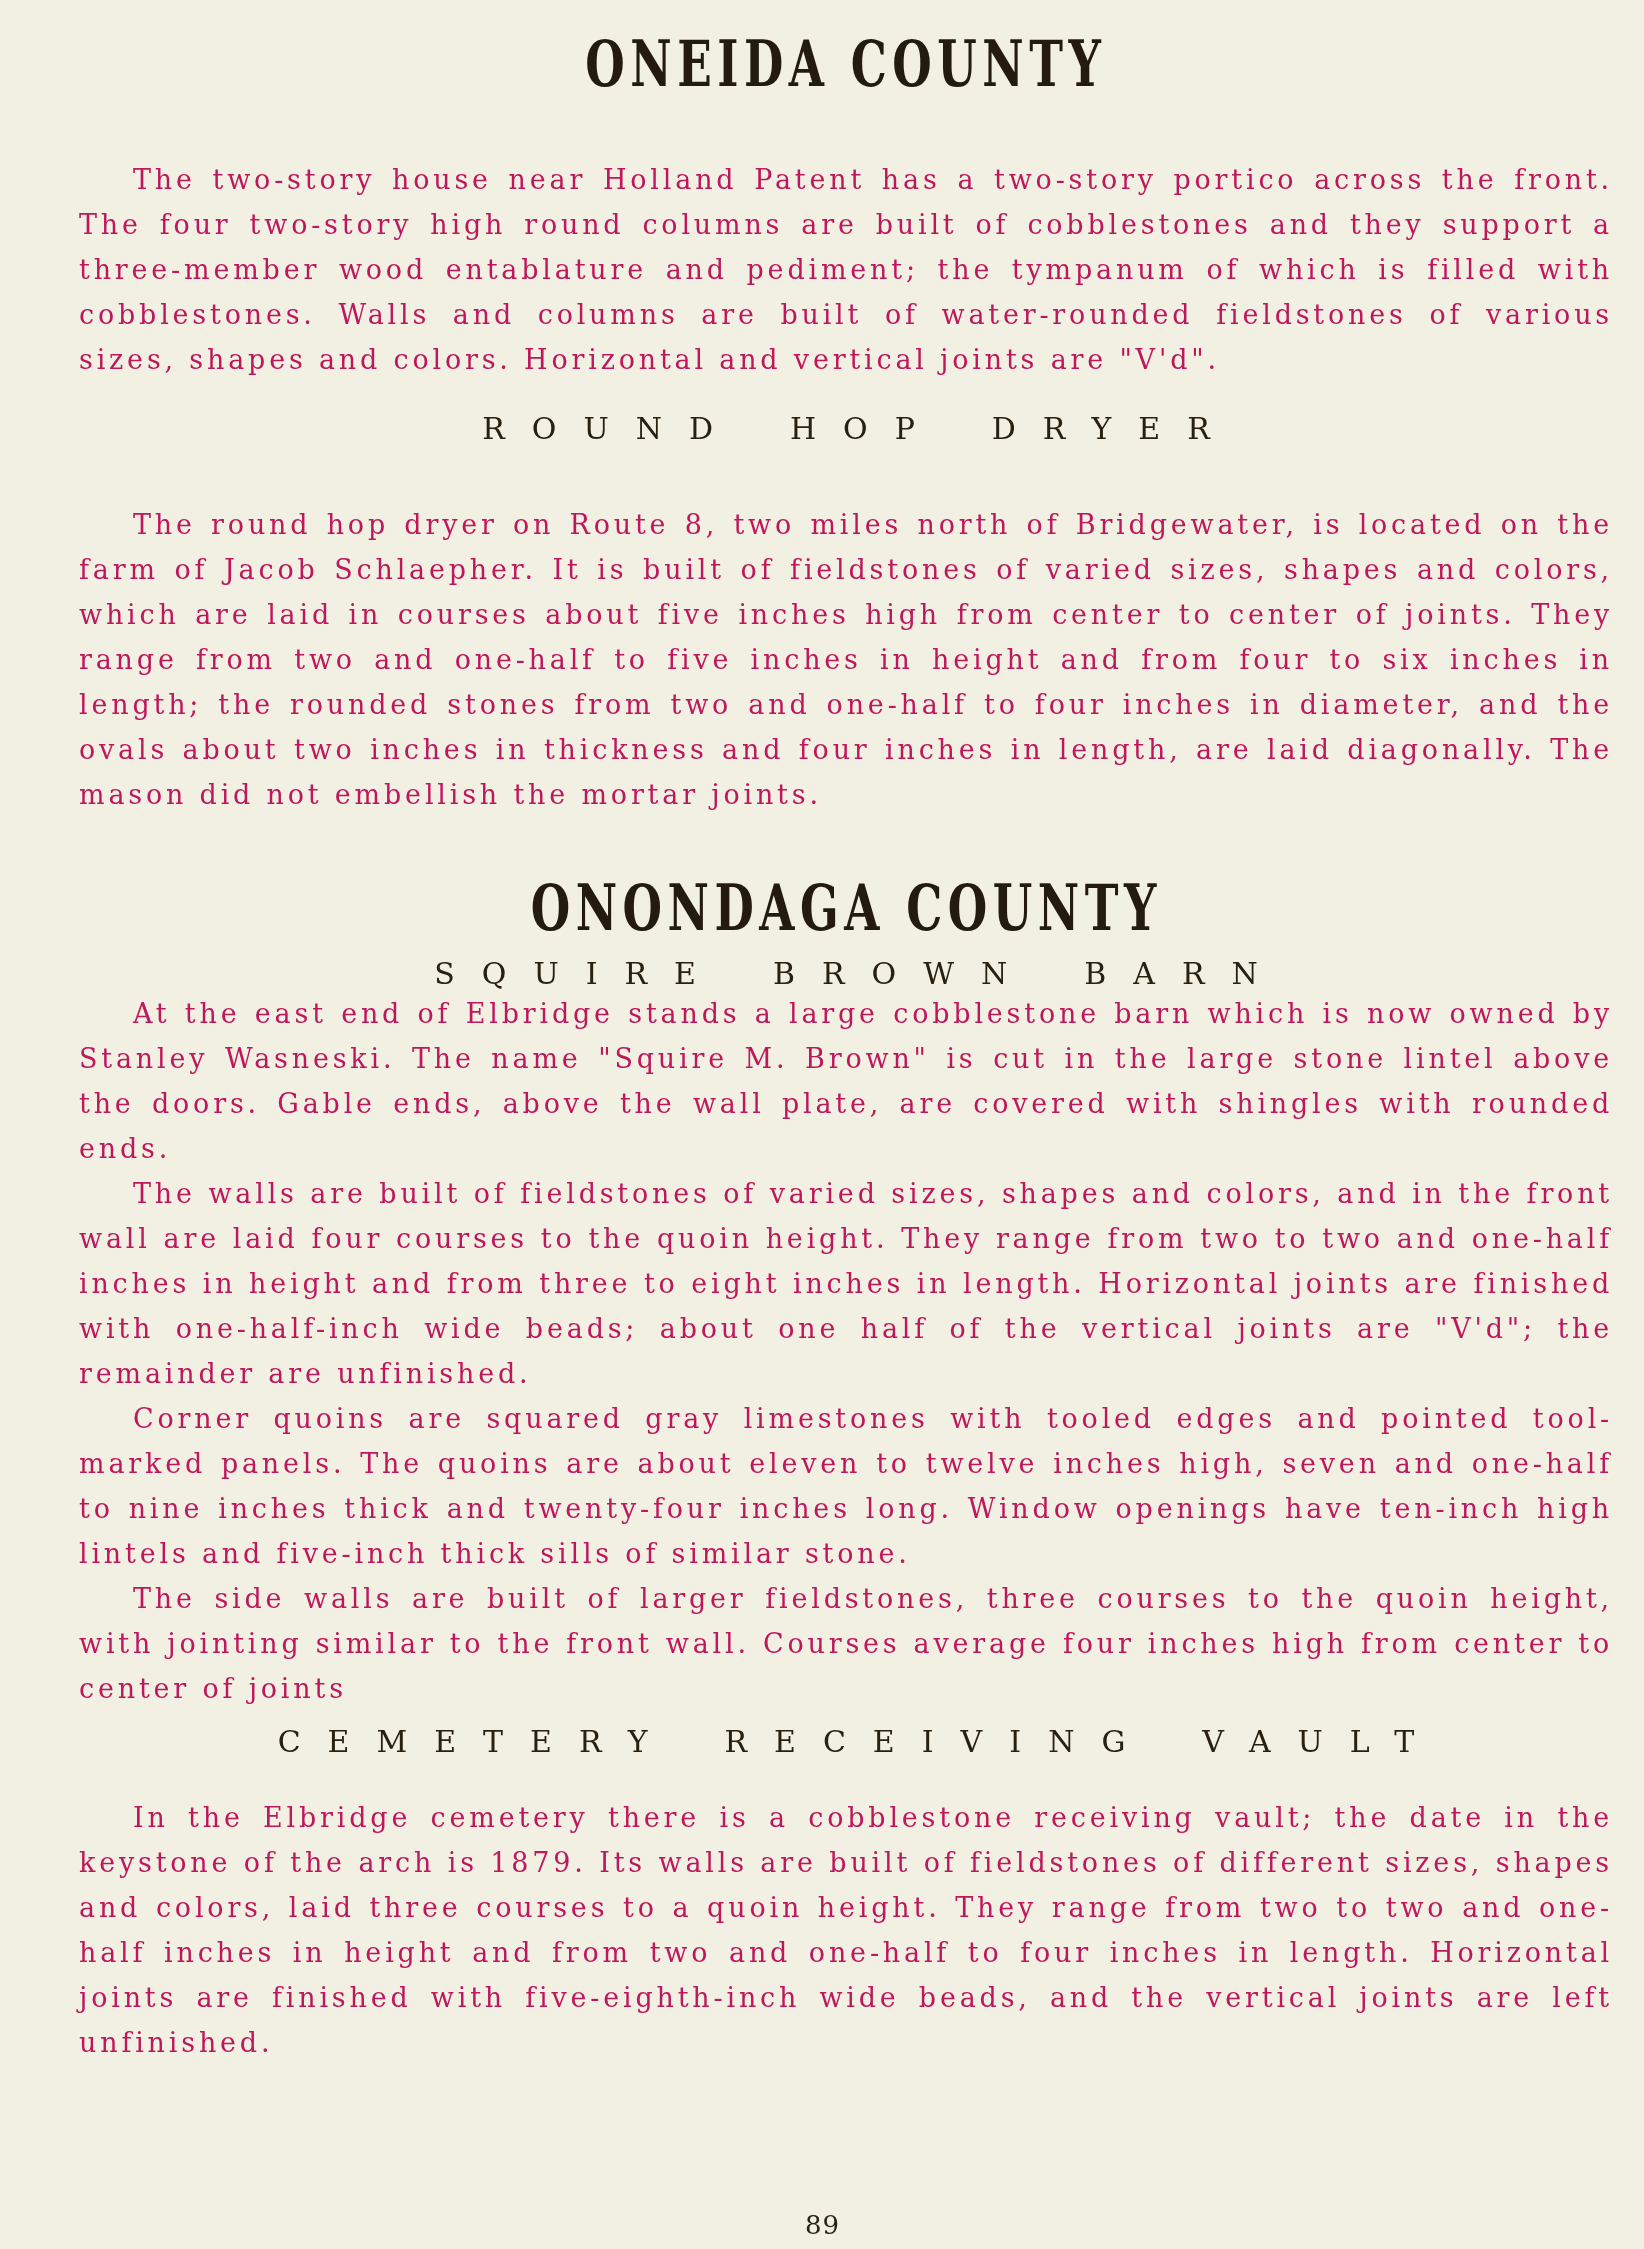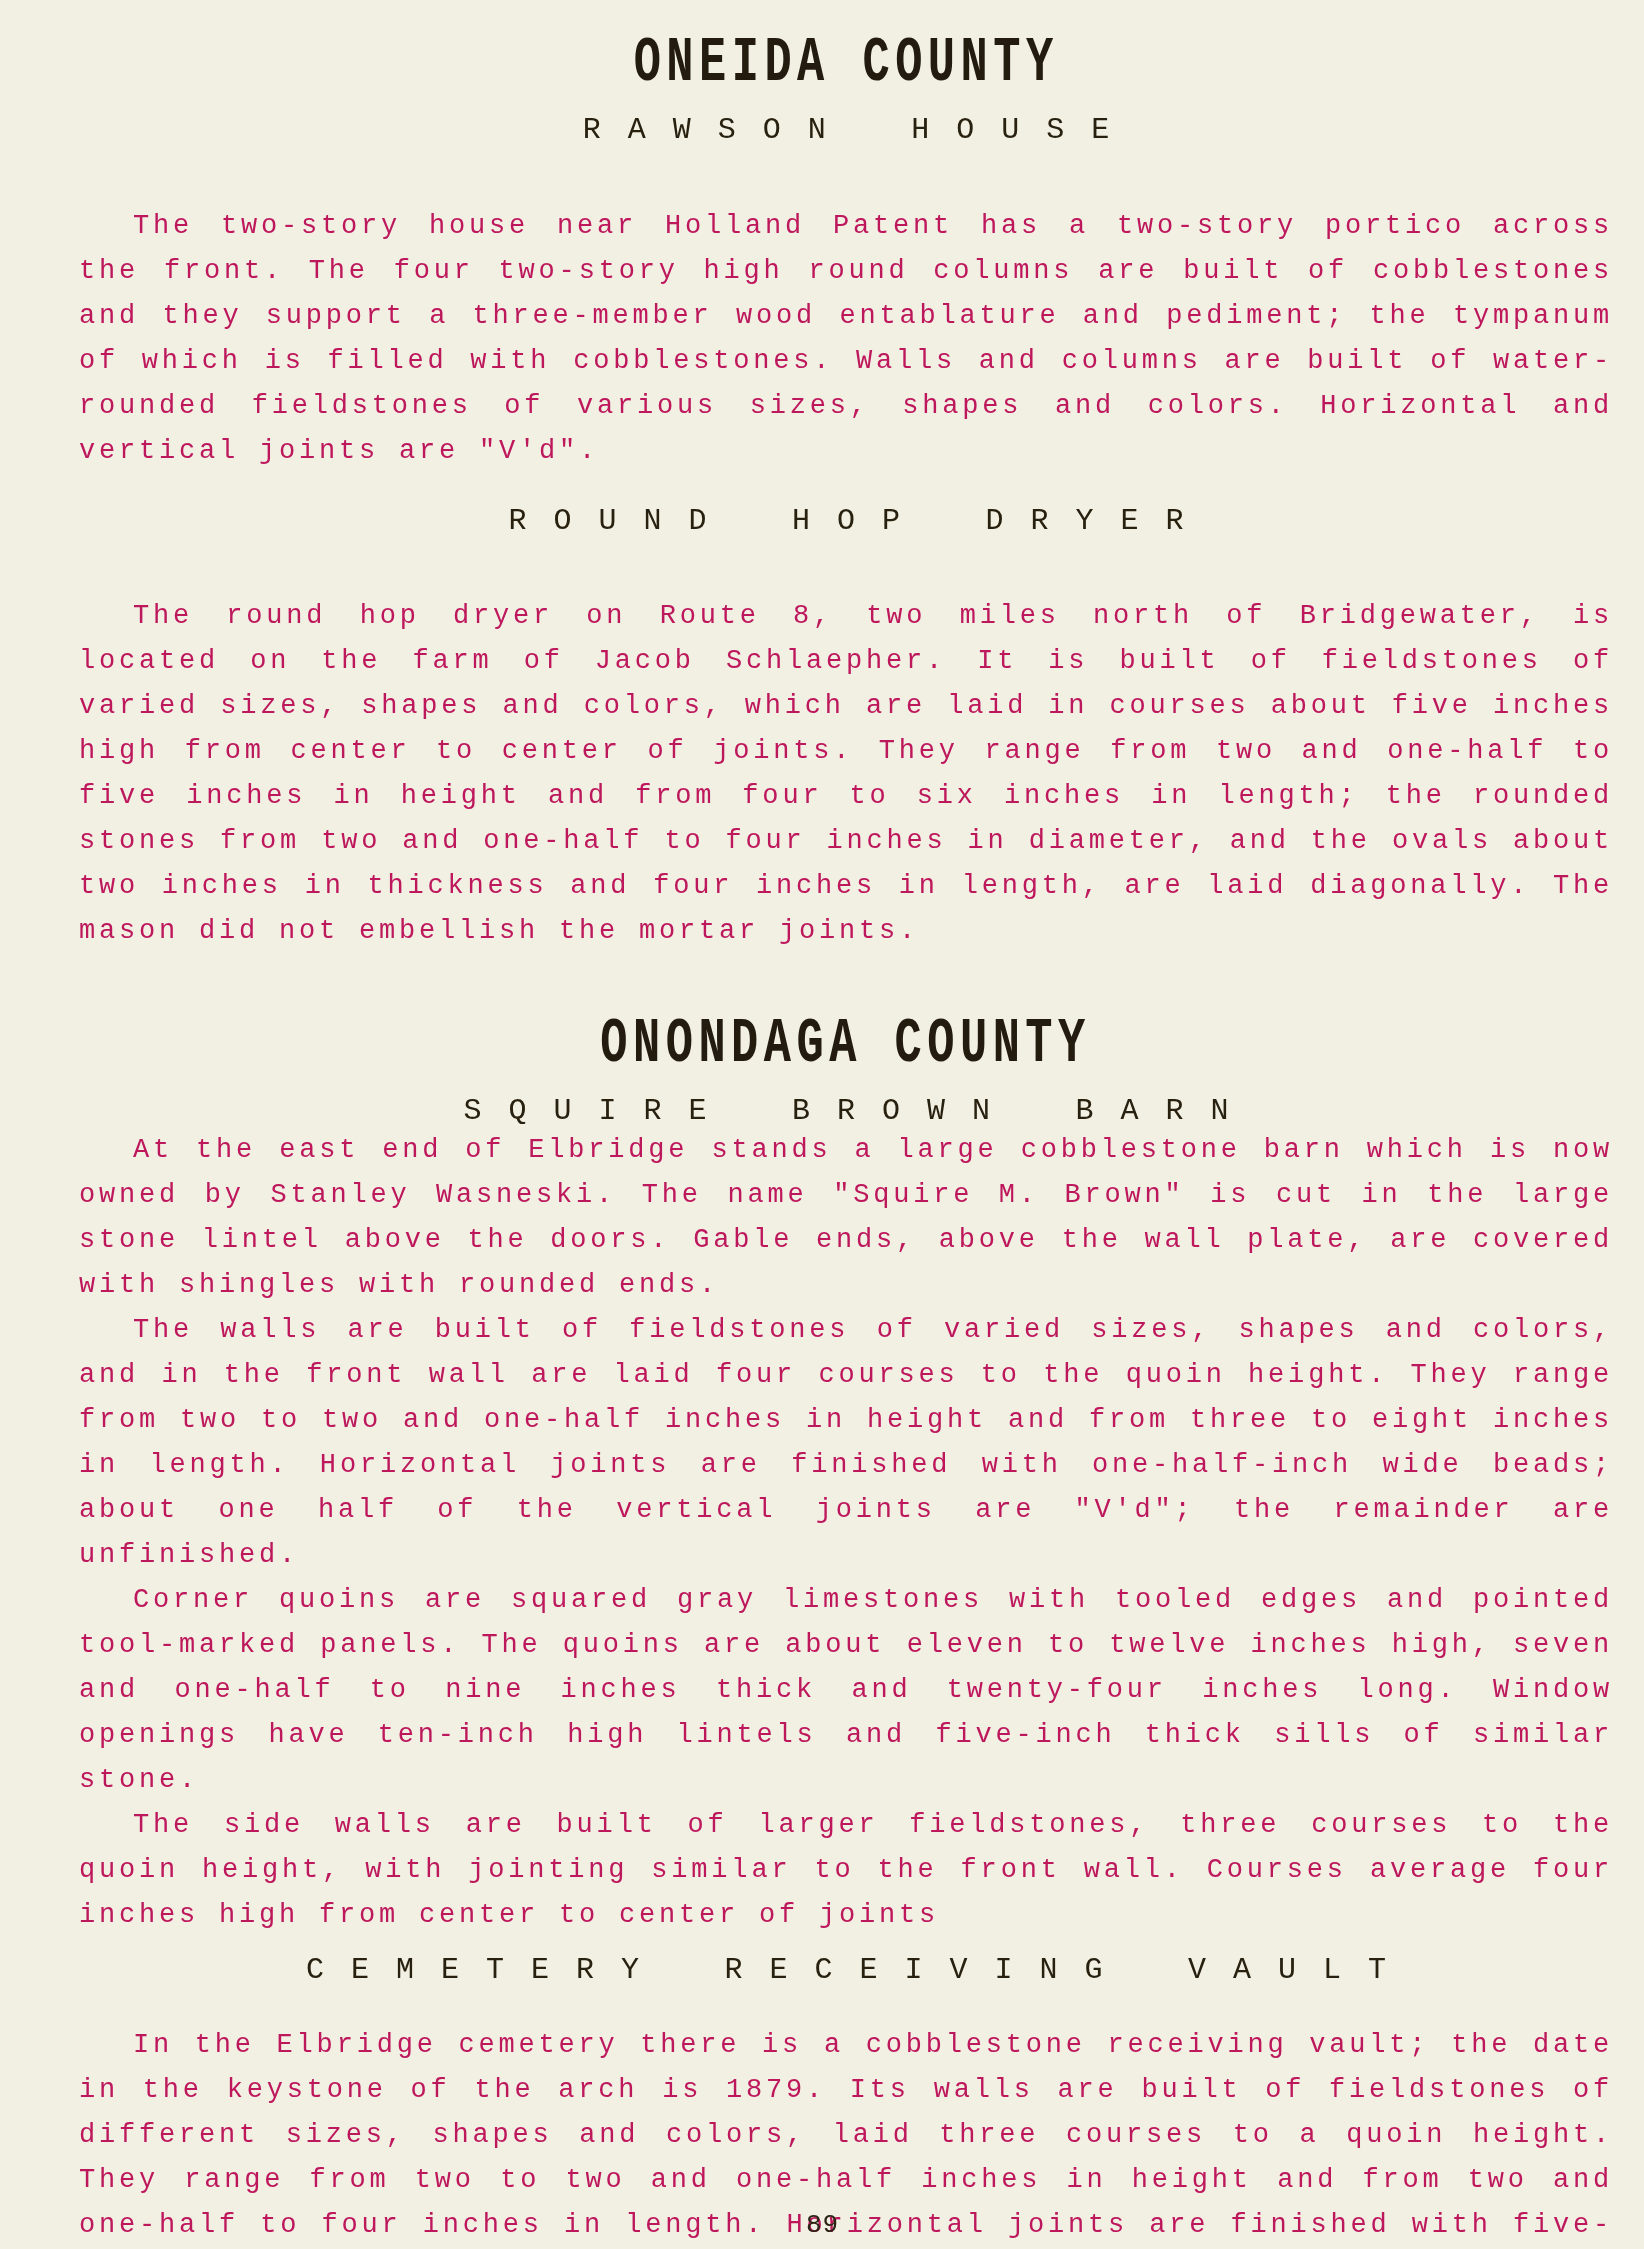--- a/index.html
+++ b/index.html
@@ -13,21 +13,20 @@
     color: #2b2314;
     font-family: "DejaVu Serif", "Liberation Serif", serif;
     position: relative;
     overflow: hidden;
   }
   .page {
     position: absolute;
     inset: 0;
     padding: 19px 32px 0 79px;
     box-sizing: border-box;
-    font-family: Liberation Mono, monospace;
   }
   
   .county-title {
     margin: 0;
     text-align: center;
     font-size: 63px;
     line-height: 72px;
     font-weight: 700;
     white-space: nowrap;
     color: #221b0e;
@@ -86,21 +85,20 @@
     color: #2b2314;
   }
 </style>
 </head>
 <body>
 
 <div class="page">
 
   <h1 class="county-title oneida"><span class="stretch">ONEIDA COUNTY</span></h1>
 
-  <h2 class="sub-heading rawson">RAWSON HOUSE</h2>
 
   <p class="body-para p1">The two-story house near Holland Patent has a two-story portico across the front. The four two-story high round columns are built of cobblestones and they support a three-member wood entablature and pediment; the tympanum of which is filled with cobblestones. Walls and columns are built of water-rounded fieldstones of various sizes, shapes and colors. Horizontal and vertical joints are "V'd".</p>
 
   <h2 class="sub-heading hopdryer">ROUND HOP DRYER</h2>
 
   <p class="body-para first-after-heading">The round hop dryer on Route 8, two miles north of Bridgewater, is located on the farm of Jacob Schlaepher. It is built of fieldstones of varied sizes, shapes and colors, which are laid in courses about five inches high from center to center of joints. They range from two and one-half to five inches in height and from four to six inches in length; the rounded stones from two and one-half to four inches in diameter, and the ovals about two inches in thickness and four inches in length, are laid diagonally. The mason did not embellish the mortar joints.</p>
 
   <h1 class="county-title onondaga"><span class="stretch">ONONDAGA COUNTY</span></h1>
 
   <h2 class="sub-heading squire">SQUIRE BROWN BARN</h2>

